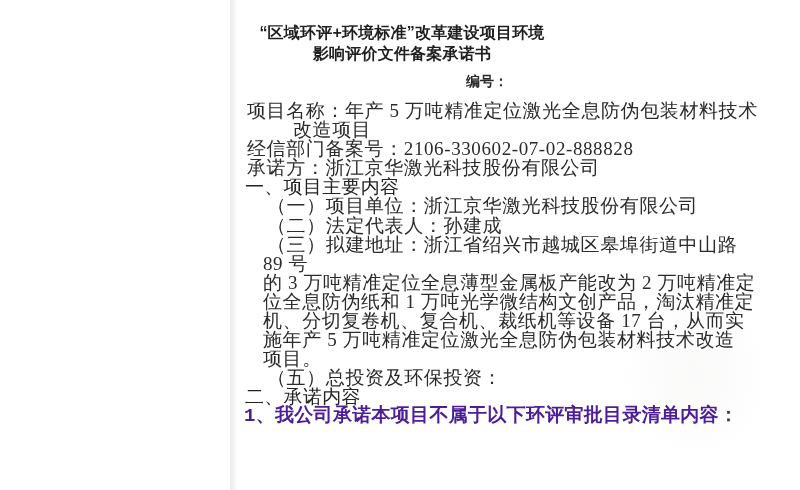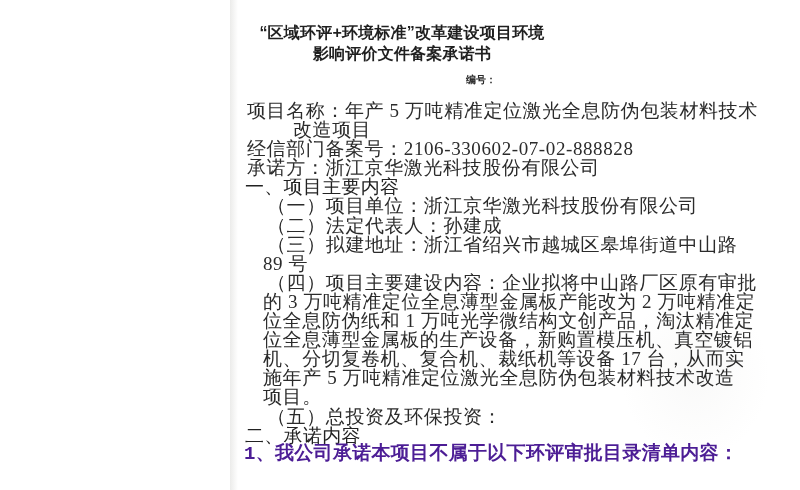--- a/index.html
+++ b/index.html
@@ -48,21 +48,21 @@
     font-size: 16px;
     line-height: 21px;
     font-weight: bold;
     color: #1f1f1f;
     letter-spacing: 0.2px;
   }
   .serial {
     position: absolute;
     left: 466px;
     top: 73px;
-    font-size: 10px;
+    font-size: 14px;
     font-weight: bold;
     color: #2a2a2a;
     font-family: "Liberation Sans", sans-serif;
   }
   .doc-body {
     position: absolute;
     left: 244px;
     top: 101px;
     width: 404px;
     font-size: 19px;
@@ -110,24 +110,22 @@
   <div class="doc-body" id="doc-body">
       <div class="line label">项目名称：年产 5 万吨精准定位激光全息防伪包装材料技术</div>
       <div class="line hang">改造项目</div>
       <div class="line label">经信部门备案号：2106-330602-07-02-888828</div>
       <div class="line label">承诺方：浙江京华激光科技股份有限公司</div>
       <div class="line heading">一、项目主要内容</div>
       <div class="line sub">（一）项目单位：浙江京华激光科技股份有限公司</div>
       <div class="line sub">（二）法定代表人：孙建成</div>
       <div class="line sub">（三）拟建地址：浙江省绍兴市越城区皋埠街道中山路</div>
       <div class="line cont">89 号</div>
-      <div class="line sub">（四）项目主要建设内容：企业拟将中山路厂区原有审批</div>
       <div class="line cont">的 3 万吨精准定位全息薄型金属板产能改为 2 万吨精准定</div>
       <div class="line cont">位全息防伪纸和 1 万吨光学微结构文创产品，淘汰精准定</div>
-      <div class="line cont">位全息薄型金属板的生产设备，新购置模压机、真空镀铝</div>
       <div class="line cont">机、分切复卷机、复合机、裁纸机等设备 17 台，从而实</div>
       <div class="line cont">施年产 5 万吨精准定位激光全息防伪包装材料技术改造</div>
       <div class="line cont">项目。</div>
       <div class="line sub">（五）总投资及环保投资：</div>
       <div class="line heading">二、承诺内容</div>
       <div class="line item1">1、我公司承诺本项目不属于以下环评审批目录清单内容：</div>
     </div>
 </div>
 
 </body></html>

